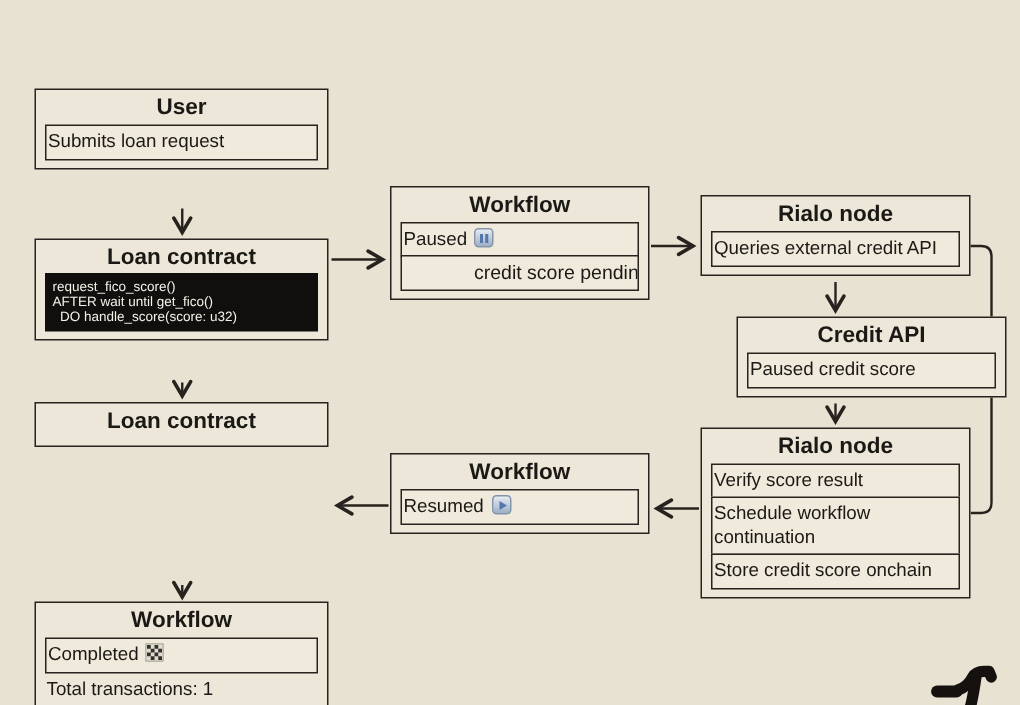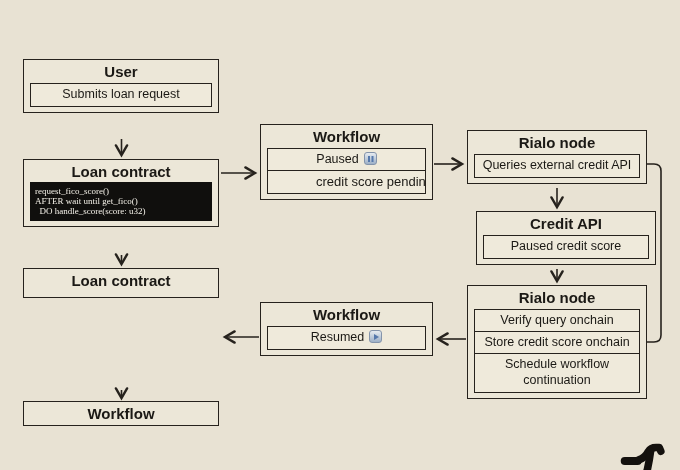--- a/index.html
+++ b/index.html
@@ -22,35 +22,34 @@
     text-align:center;
     font-weight:bold;
     font-size:15px;
     line-height:1.2;
     padding:3px 0 2px;
   }
   .rows{margin:0 6px 5px;}
   .row{
     border:1.5px solid #26221d;
     background:#efeadb;
-    text-align:center;
     font-size:12.5px;
     line-height:1.25;
     padding:3px 1px;
     white-space:nowrap;
     overflow:hidden;
   }
   .row + .row{margin-top:-1.5px;}
   .row.wrap{white-space:normal;}
   .row.italic{font-size:13px;padding-left:48px;}
   .row.plain{border:none;background:transparent;padding:5px 1px 1px;}
   .code{
     background:#100f0d;
     color:#f4f1e8;
-    font-family:Liberation Serif, serif;
+    font-family:Liberation Sans, sans-serif;
     font-size:9px;
     line-height:1.15;
     padding:4px 5px;
     margin:-1.5px 0 0;
     white-space:pre;
     text-align:left;
   }
   .emoji{
     display:inline-block;
     width:13px;height:13px;
@@ -117,20 +116,34 @@
   </div>
 
   <div class="box" style="left:23px;top:238px;width:196px;">
     <div class="title">Loan contract</div>
     <div class="rows">
     </div>
   </div>
 
   <div class="box" style="left:23px;top:371px;width:196px;">
     <div class="title">Workflow</div>
+    <div class="rows">
+      <div class="row"><span>Completed</span><svg class="flag-svg" width="12" height="12">
+            <rect x="0" y="0" width="12" height="12" fill="#dfdcd2" stroke="#8b8778" stroke-width="1"></rect>
+            <rect x="1" y="1" width="2.5" height="2.5" fill="#34312b"></rect>
+            <rect x="6" y="1" width="2.5" height="2.5" fill="#34312b"></rect>
+            <rect x="3.5" y="3.5" width="2.5" height="2.5" fill="#34312b"></rect>
+            <rect x="8.5" y="3.5" width="2.5" height="2.5" fill="#34312b"></rect>
+            <rect x="1" y="6" width="2.5" height="2.5" fill="#34312b"></rect>
+            <rect x="6" y="6" width="2.5" height="2.5" fill="#34312b"></rect>
+            <rect x="3.5" y="8.5" width="2.5" height="2.5" fill="#34312b"></rect>
+            <rect x="8.5" y="8.5" width="2.5" height="2.5" fill="#34312b"></rect>
+          </svg></div>
+      <div class="row plain">Total transactions: 1</div>
+    </div>
   </div>
 
   <div class="box" style="left:260px;top:94px;width:173px;">
     <div class="title">Workflow</div>
     <div class="rows">
       <div class="row"><span>Paused</span><span class="emoji pause"></span></div>
       <div class="row italic">credit score pending</div>
     </div>
   </div>
 
@@ -141,33 +154,33 @@
     </div>
   </div>
 
   <div class="box" style="left:467px;top:100px;width:180px;">
     <div class="title">Rialo node</div>
     <div class="rows">
       <div class="row">Queries external credit API</div>
     </div>
   </div>
 
-  <div class="box" style="left:476px;top:181px;width:180px;">
+  <div class="box" style="left:491px;top:181px;width:180px;">
     <div class="title">Credit API</div>
     <div class="rows">
       <div class="row">Paused credit score</div>
     </div>
   </div>
 
   <div class="box" style="left:467px;top:255px;width:180px;">
     <div class="title">Rialo node</div>
     <div class="rows">
-      <div class="row">Verify query onchain</div>
+      <div class="row">Verify score result</div>
+      <div class="row wrap">Schedule workflow continuation</div>
       <div class="row">Store credit score onchain</div>
-      <div class="row wrap">Schedule workflow continuation</div>
     </div>
   </div>
 
   <svg class="logo" width="52" height="56" viewBox="0 0 48 52">
     <g stroke="#14110e" fill="none" stroke-linecap="round" stroke-linejoin="round">
       <path d="M8,26 L20,26" stroke-width="7.5"></path>
       <path d="M21,25 Q27,23 30,17 Q32,13.5 37,13.5 L40,13.5 L41.5,17" stroke-width="7"></path>
       <path d="M32,17 Q30.5,28 28.5,36" stroke-width="7"></path>
     </g>
     <circle cx="28" cy="38.5" r="5" fill="#14110e"></circle>

